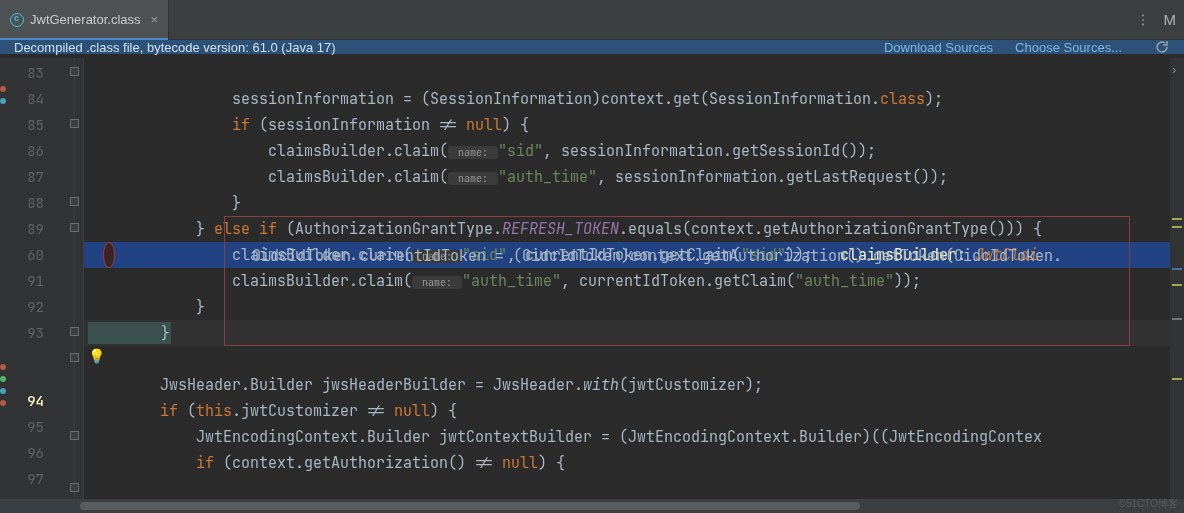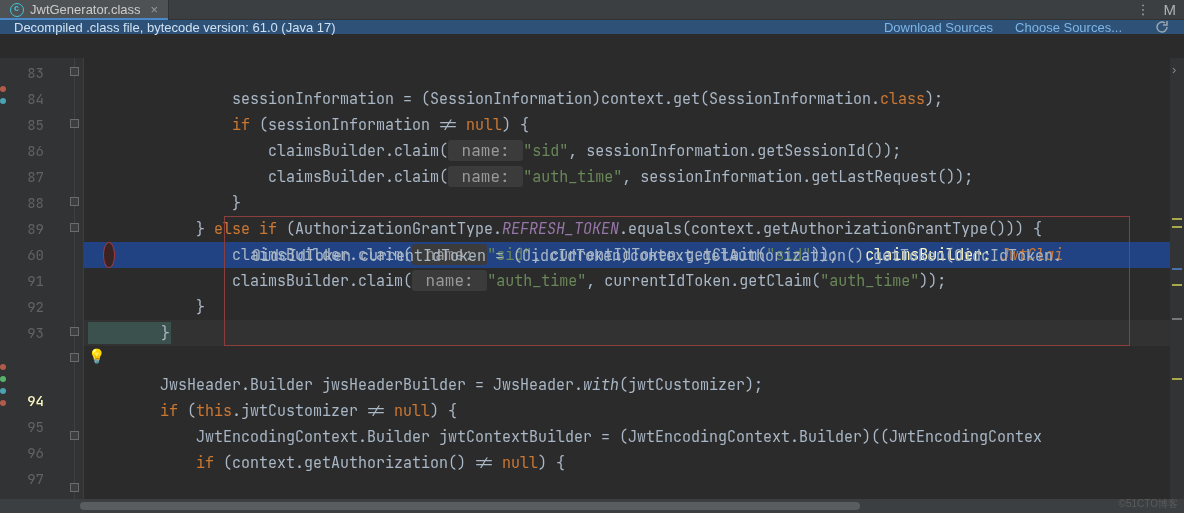--- a/index.html
+++ b/index.html
@@ -7,21 +7,21 @@
   body {
     background: #2b2b2b;
     font-family: "Segoe UI", Arial, sans-serif;
     font-size: 13px;
     color: #bbb;
     position: relative;
   }
 
   
   .tabbar {
-    height: 20px;
+    height: 40px;
     background: #3c3f41;
     border-bottom: 1px solid #323232;
     display: flex;
     align-items: stretch;
   }
   .tab {
     display: flex; align-items: center;
     background: #4e5254;
     padding: 0 10px;
     border-right: 1px solid #323232;
@@ -99,21 +99,21 @@
   .line.bp  { background:#3a2323; }
 
   .redbox {
     position:absolute; border:1px solid #8a3e3e;
     left:140px; top:158px; width:906px; height:130px; pointer-events:none;
   }
 
   .kw { color:#cc7832; }
   .str { color:#6a8759; }
   .const { color:#9876aa; font-style:italic; }
-  .hint { background:#3b3b3b; color:#999; padding:0 4px; border-radius:3px; font-size:16px;}
+  .hint { background:#3b3b3b; color:#999; padding:0 4px; border-radius:3px; font-size:10px;}
   .comment { color:#fef9c3; }
   .cmt-t { color:#cc7832; font-style:italic;}
   .null {color:#cc7832;}
   .this {color:#cc7832;}
   .caretbrace { background:#3b514d; border:1px solid #3b514d; }
 
   
   .minimap {
     width: 14px; background: #313335; position: relative;
   }

